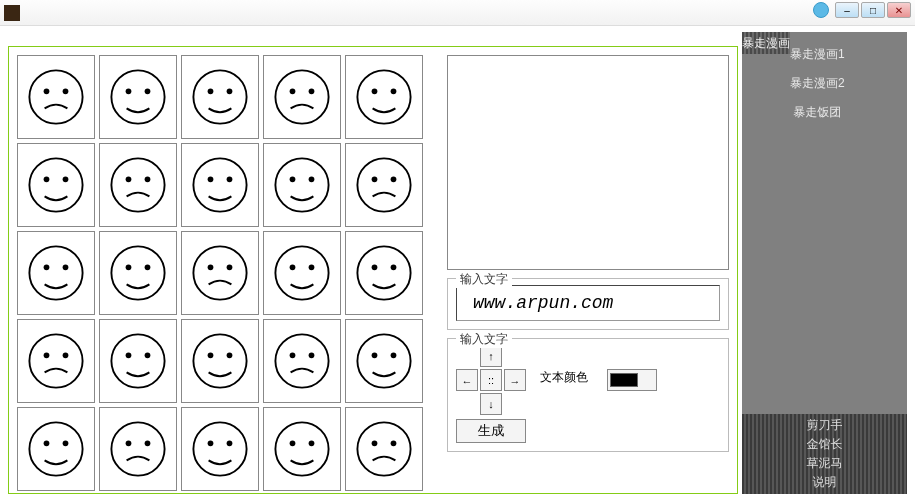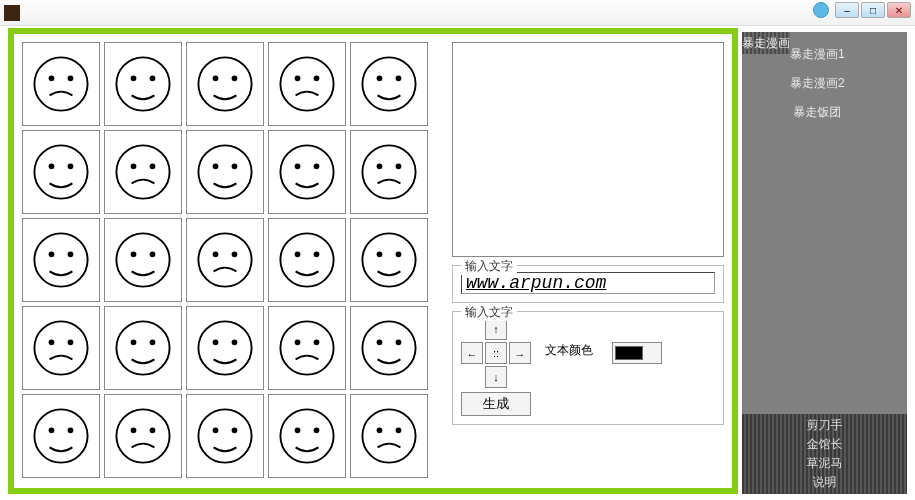--- a/index.html
+++ b/index.html
@@ -50,22 +50,22 @@
   background: #5bb9e6;
   border: 1px solid #3a9ac9;
   margin-right: 4px;
 }
 .client {
   display: flex;
   height: 474px;
 }
 .main-panel {
   flex: 1;
-  border: 6px solid #84cc16;
-  margin: 2px 4px 6px 8px;
+  border: 1px solid #84cc16;
+  margin: 20px 4px 6px 8px;
   padding: 8px;
   display: flex;
   gap: 10px;
 }
 .face-grid {
   width: 420px;
   display: grid;
   grid-template-columns: repeat(5, 78px);
   grid-template-rows: repeat(5, 84px);
   gap: 4px 4px;
@@ -99,26 +99,25 @@
 .field-group .legend {
   position: absolute;
   top: -8px; left: 8px;
   background: #fff;
   padding: 0 4px;
   color: #333;
 }
 .text-input {
   width: 100%;
   border: 1px inset #999;
-  padding: 4px;
+  padding: 16px;
   font-family: "Courier New", monospace;
   font-style: italic;
   font-size: 18px;
-  height: 22px;
-  text-decoration: underline;
+  height: 36px;
 }
 .attr-row {
   display: flex;
   align-items: center;
   gap: 14px;
 }
 .dpad {
   display: grid;
   grid-template-columns: 22px 22px 22px;
   grid-template-rows: 22px 22px 22px;

